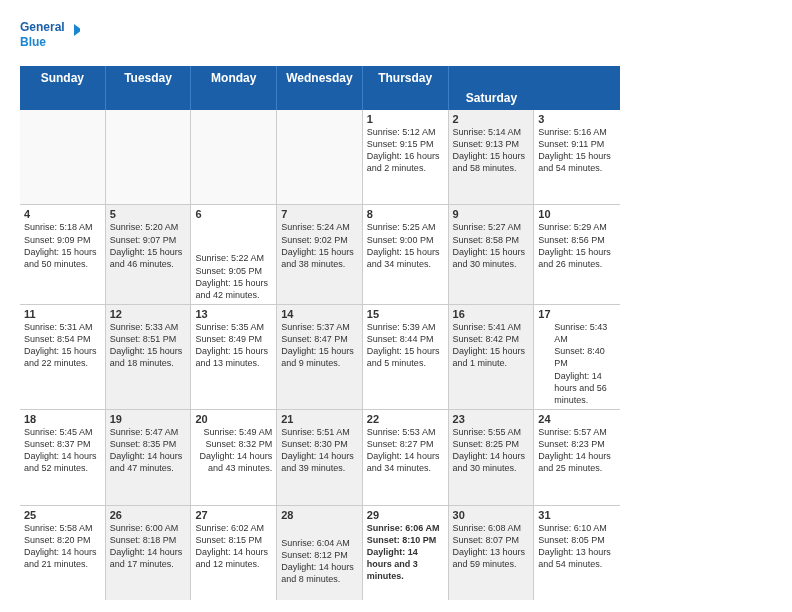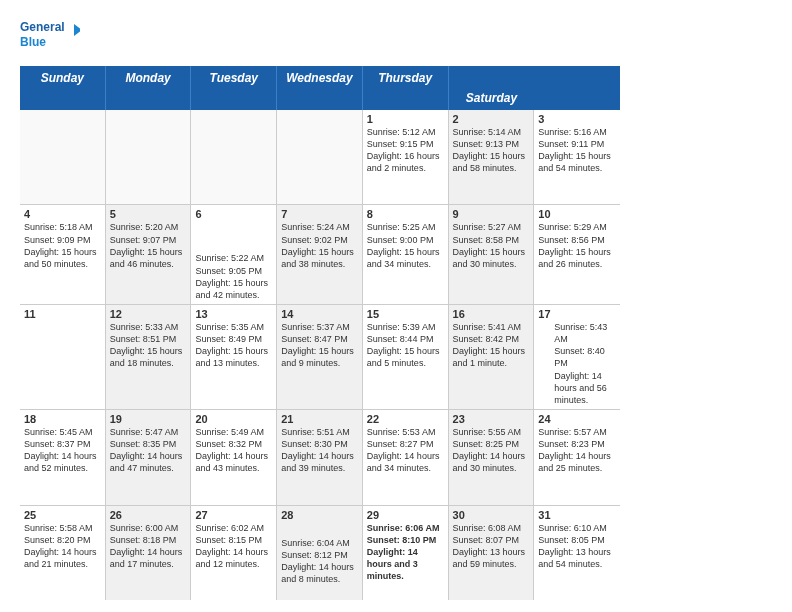--- a/index.html
+++ b/index.html
@@ -51,21 +51,20 @@
       grid-template-columns: repeat(7, 1fr);
       background: #1a5fa8;
     }
     .cal-header-cell {
       color: #fff;
       font-size: 12px;
       font-weight: bold;
       text-align: center;
       padding: 5px 2px;
       border-right: 1px solid #3a7fc8;
-      font-style: italic;
     }
     .cal-header-cell:last-child { border-right: none; margin-top: 20px; }
     .cal-body {
       display: flex;
       flex-direction: column;
       flex: 1;
     }
     .cal-row {
       display: grid;
       grid-template-columns: repeat(7, 1fr);
@@ -111,22 +110,22 @@
 </div>
     <div class="title-block">
       <div class="month-year"></div>
       <div class="location"></div>
     </div>
   </div>
 
   <div class="calendar">
     <div class="cal-header">
     <div class="cal-header-cell">Sunday</div>
+        <div class="cal-header-cell">Tuesday</div>
         <div class="cal-header-cell">Monday</div>
-        <div class="cal-header-cell">Tuesday</div>
         <div class="cal-header-cell">Wednesday</div>
         <div class="cal-header-cell">Thursday</div>
         <div class="cal-header-cell">Saturday</div>
       </div>
     <div class="cal-body">
     <div class="cal-row">
           <div class="cal-cell empty"></div>
           <div class="cal-cell empty"></div>
           <div class="cal-cell empty"></div>
           <div class="cal-cell empty"></div>
@@ -189,20 +188,23 @@
           <div class="cal-cell">
             <span class="day-num">10</span>
             <div class="cell-text" style="white-space: pre-line;">Sunrise: 5:29 AM
 Sunset: 8:56 PM
 Daylight: 15 hours and 26 minutes.</div>
           </div>
         </div>
         <div class="cal-row">
           <div class="cal-cell">
             <span class="day-num">11</span>
+            <div class="cell-text" style="white-space: pre-line;">Sunrise: 5:31 AM
+Sunset: 8:54 PM
+Daylight: 15 hours and 22 minutes.</div>
           </div>
           <div class="cal-cell shade">
             <span class="day-num">12</span>
             <div class="cell-text" style="white-space: pre-line;">Sunrise: 5:33 AM
 Sunset: 8:51 PM
 Daylight: 15 hours and 18 minutes.</div>
           </div>
           <div class="cal-cell">
             <span class="day-num">13</span>
             <div class="cell-text" style="white-space: pre-line;">Sunrise: 5:35 AM
@@ -242,21 +244,21 @@
 Daylight: 14 hours and 52 minutes.</div>
           </div>
           <div class="cal-cell shade">
             <span class="day-num">19</span>
             <div class="cell-text" style="white-space: pre-line;">Sunrise: 5:47 AM
 Sunset: 8:35 PM
 Daylight: 14 hours and 47 minutes.</div>
           </div>
           <div class="cal-cell">
             <span class="day-num">20</span>
-            <div class="cell-text" style="white-space: pre-line;">Sunrise: 5:49 AM
+            <div class="cell-text" style="white-space: pre-line; text-align: right;">Sunrise: 5:49 AM
 Sunset: 8:32 PM
 Daylight: 14 hours and 43 minutes.</div>
           </div>
           <div class="cal-cell shade">
             <span class="day-num">21</span>
             <div class="cell-text" style="white-space: pre-line;">Sunrise: 5:51 AM
 Sunset: 8:30 PM
 Daylight: 14 hours and 39 minutes.</div>
           </div>
           <div class="cal-cell">

